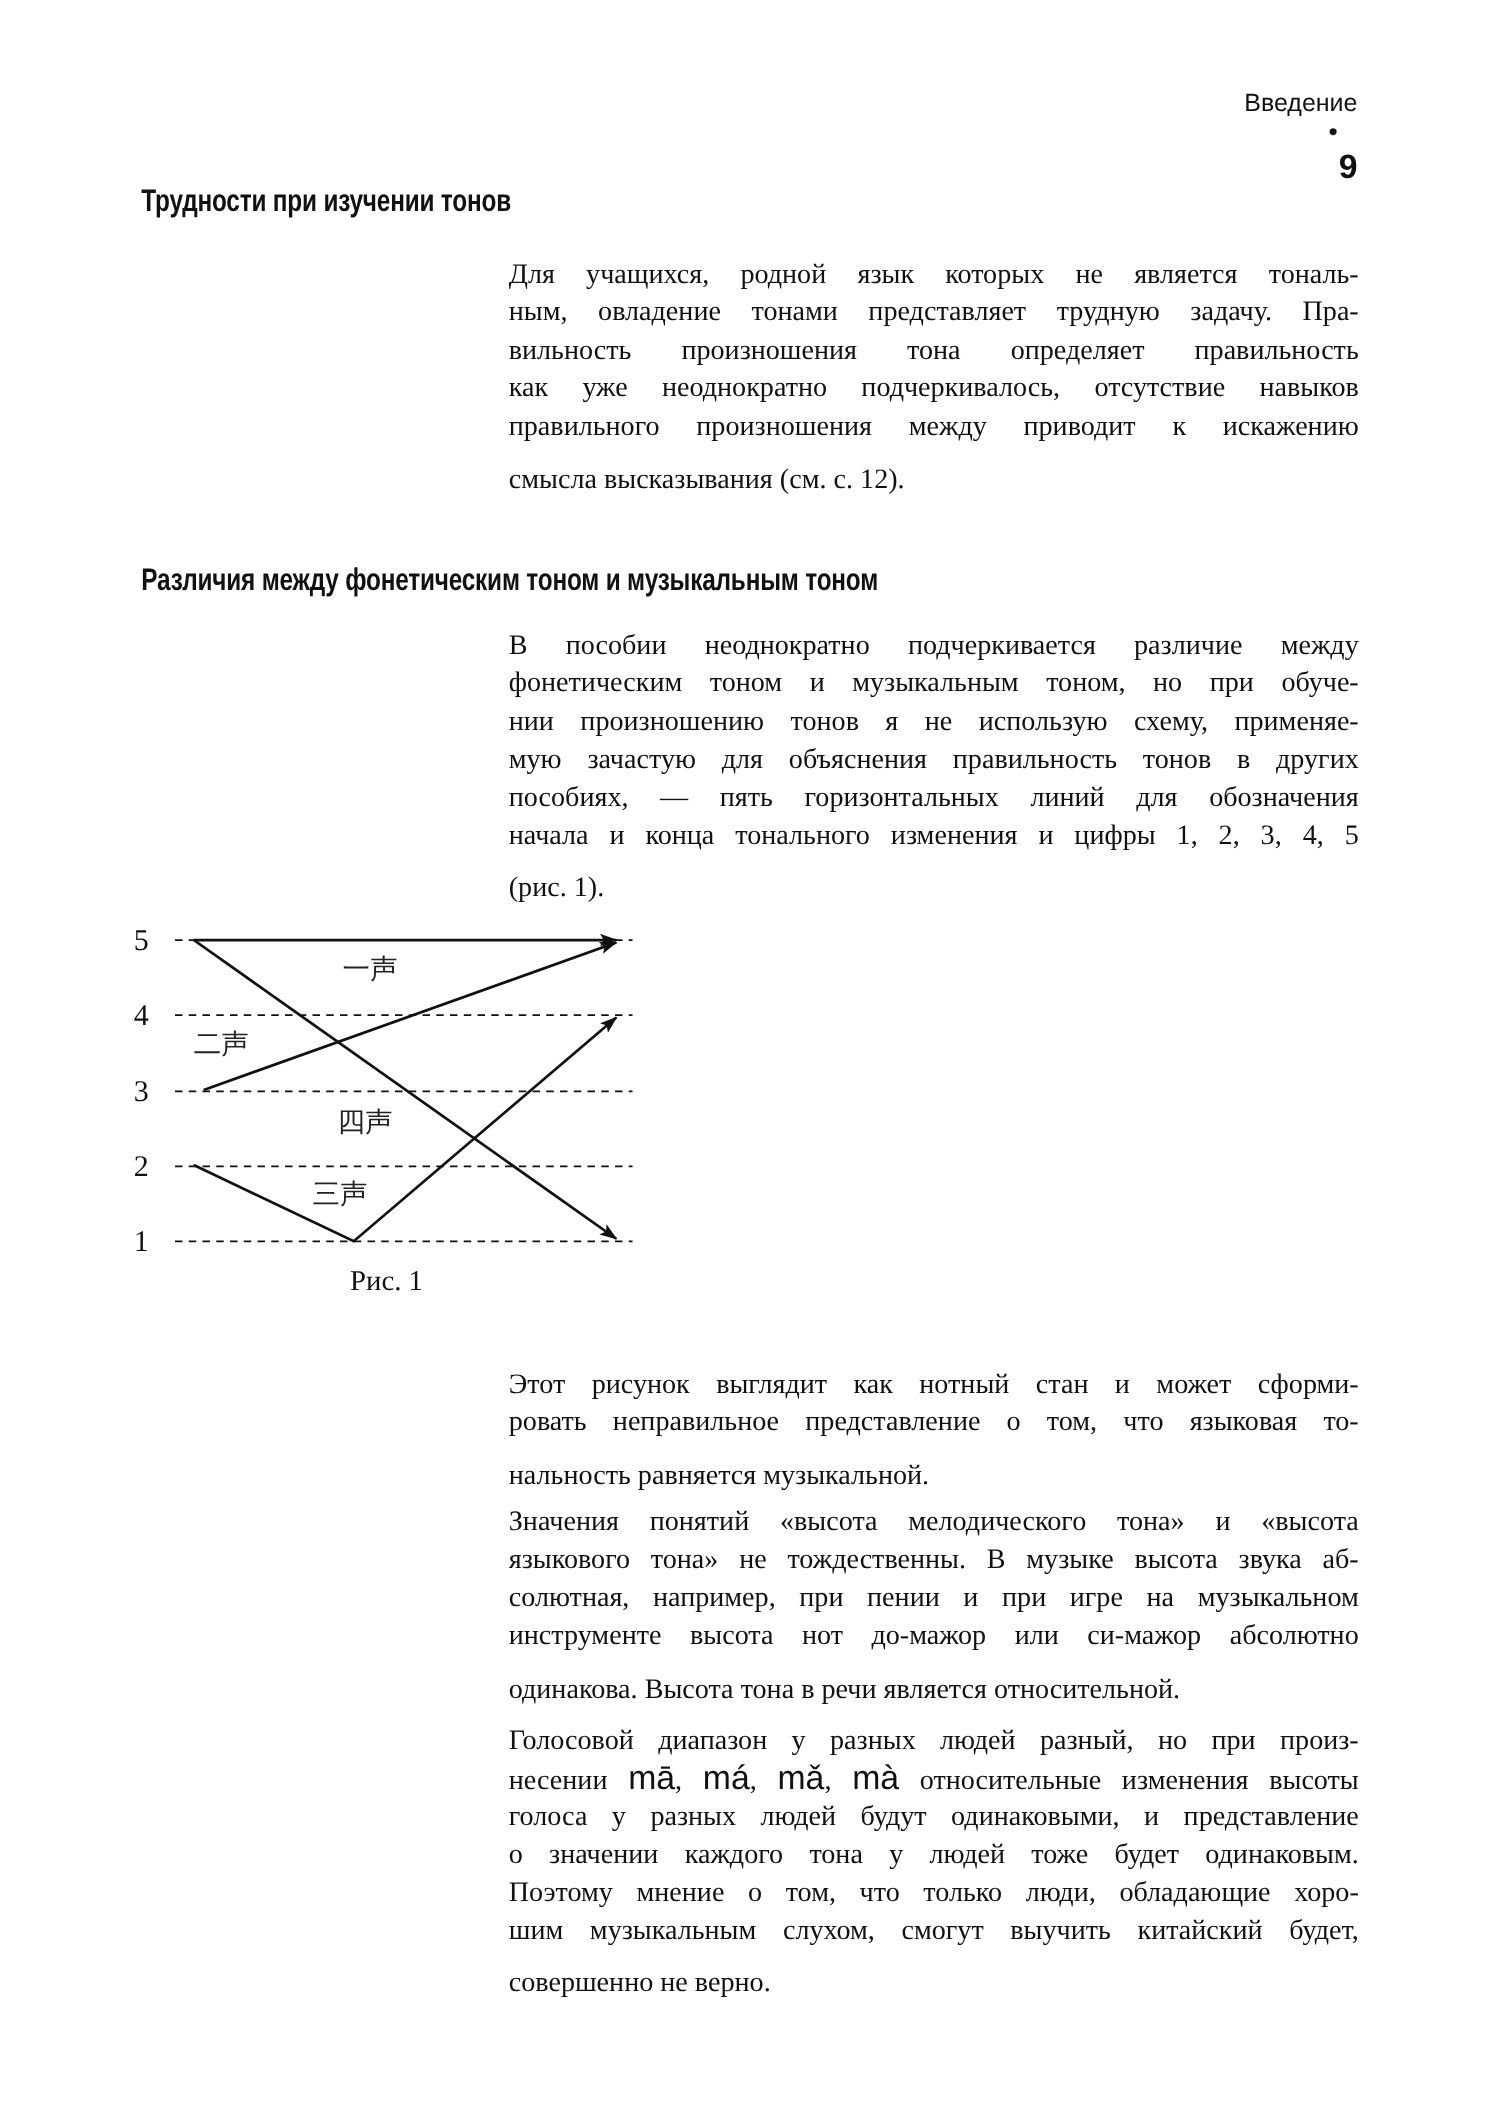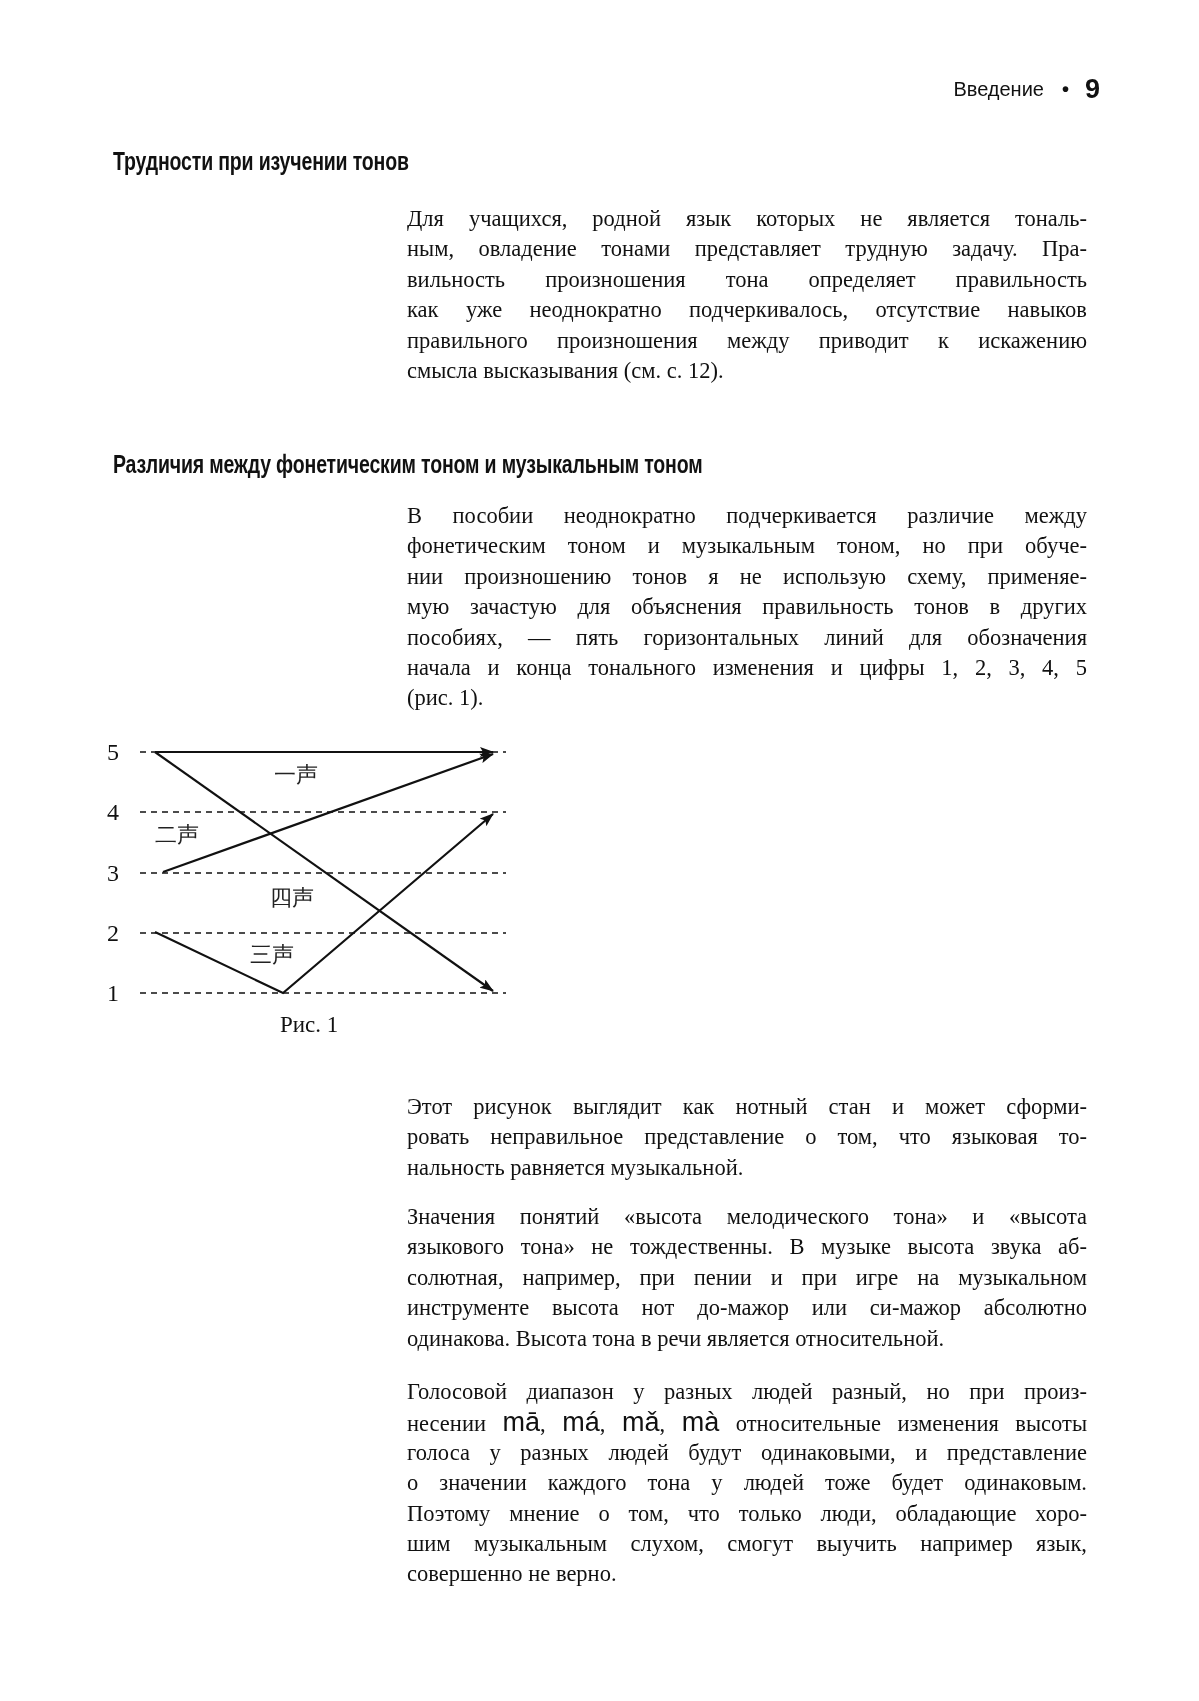--- a/index.html
+++ b/index.html
@@ -1,25 +1,25 @@
 <!DOCTYPE html>
 <html><head>
 <meta charset="utf-8">
 <style>
   html, body { margin: 0; padding: 0; background: #ffffff; }
   body { width: 1199px; height: 1701px; position: relative; overflow: hidden; color: #111111; }
   .abs { position: absolute; }
-  .running-head { top: 72px; right: 99px; height: 34px; display: flex; align-items: center; font-family: "Liberation Sans", sans-serif; color: #111; }
+  .running-head { top: 72px; right: 113px; height: 34px; display: flex; align-items: flex-end; font-family: "Liberation Sans", sans-serif; color: #111; flex-direction: column; }
   .running-head .section { font-size: 20px; }
   .running-head .bullet { font-size: 20px; margin: 0 16px 0 18px; font-weight: bold; }
   .running-head .pagenum { font-size: 27px; font-weight: bold; }
   .heading { left: 113px; font-family: "Liberation Sans", sans-serif; font-weight: bold; font-size: 25px; line-height: 30px; transform-origin: left center; transform: scaleX(0.78); white-space: nowrap; letter-spacing: -0.2px; }
   .para { left: 407px; width: 680px; font-family: "Liberation Serif", serif; font-size: 22.5px; line-height: 30.4px; }
   .para .line { display: block; text-align: justify; text-align-last: justify; white-space: nowrap; height: 30.4px; overflow: visible; }
-  .para .line.last { text-align-last: left; }
+  .para .line.last { text-align-last: left; margin-top: 12px; }
   .pinyin { font-family: Liberation Sans, sans-serif; font-size: 27px; }
   .figure { left: 100px; top: 730px; width: 440px; height: 320px; }
   .figure svg { display: block; }
 </style>
 </head>
 <body>
 
 <div class="abs running-head">
   <span class="section">Введение</span>
   <span class="bullet">•</span>
@@ -108,15 +108,15 @@
   <span class="line">Голосовой диапазон у разных людей разный, но при произ-</span>
   <span class="line"><span>несении</span>
     <span class="pinyin">mā</span><span>,</span>
     <span class="pinyin">má</span><span>,</span>
     <span class="pinyin">mǎ</span><span>,</span>
     <span class="pinyin">mà</span>
     <span>относительные изменения высоты</span></span>
   <span class="line">голоса у разных людей будут одинаковыми, и представление</span>
   <span class="line">о значении каждого тона у людей тоже будет одинаковым.</span>
   <span class="line">Поэтому мнение о том, что только люди, обладающие хоро-</span>
-  <span class="line">шим музыкальным слухом, смогут выучить например язык,</span>
+  <span class="line">шим музыкальным слухом, смогут выучить китайский будет,</span>
   <span class="line last">совершенно не верно.</span>
 </div>
 
 </body></html>

